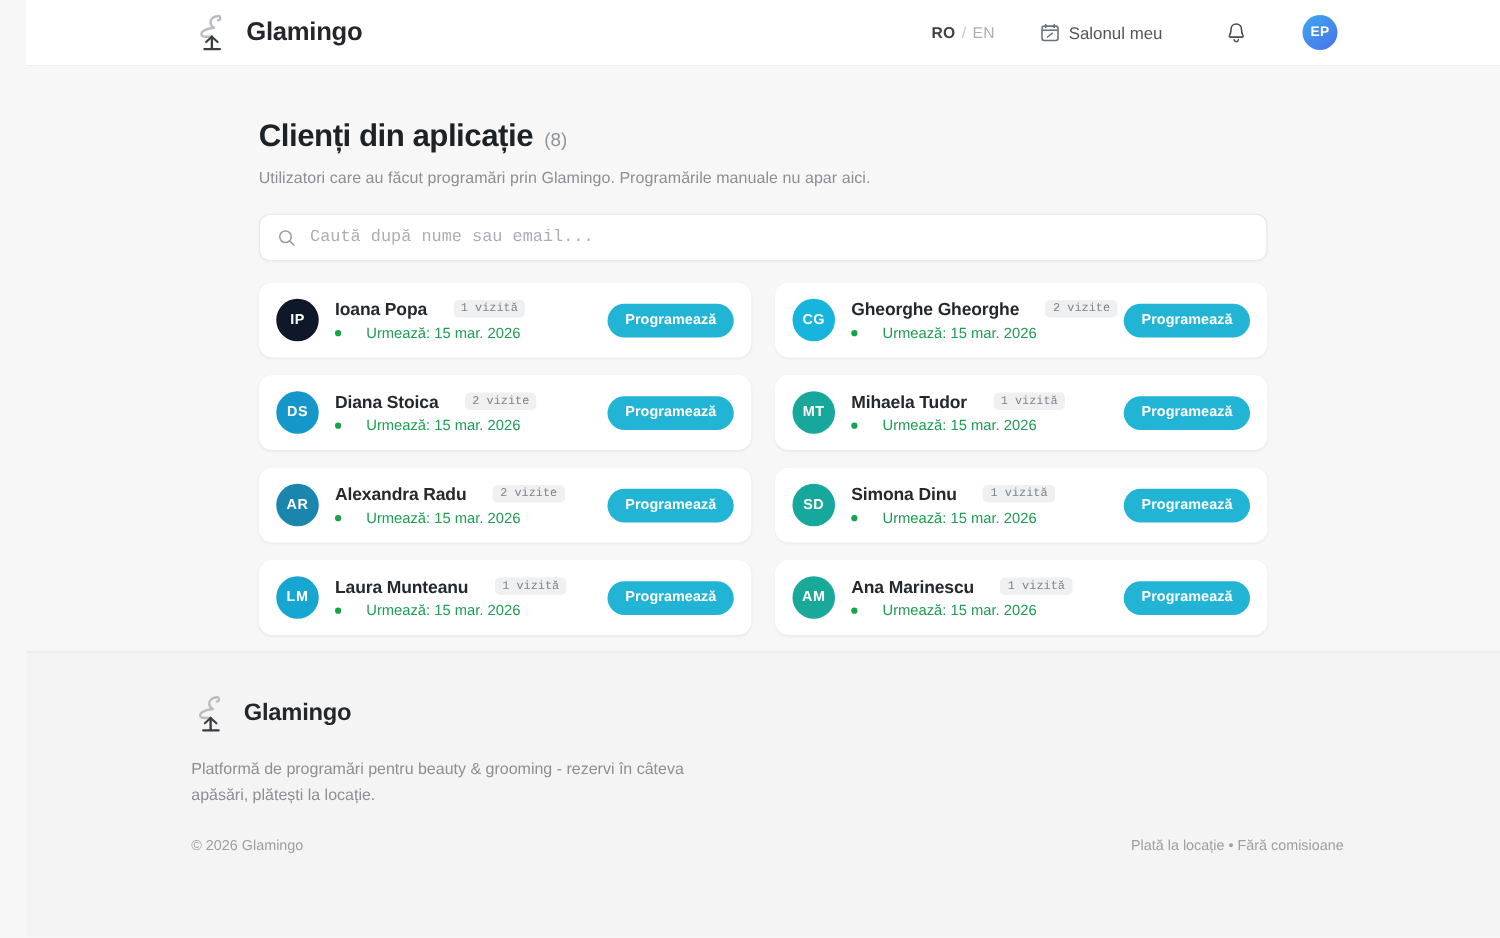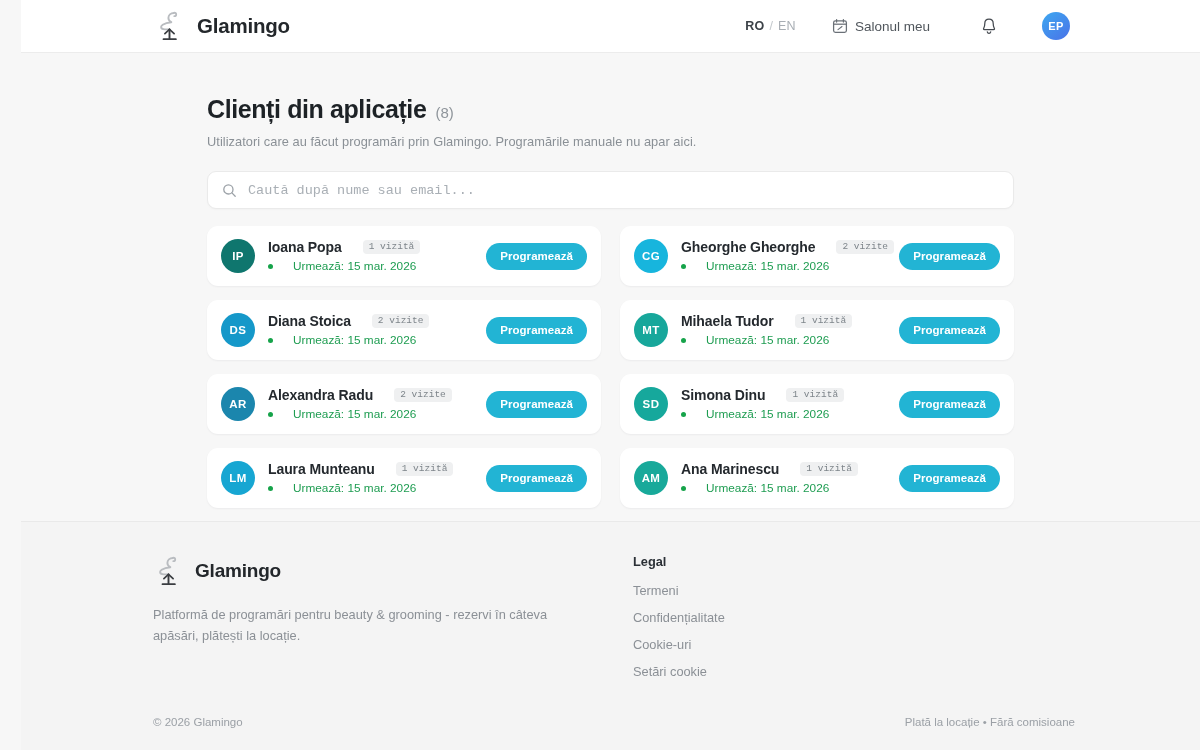--- a/index.html
+++ b/index.html
@@ -187,21 +187,21 @@
         <svg width="15" height="15" viewBox="0 0 15 15">
           <circle cx="6.4" cy="6.4" r="4.6" fill="none" stroke="#9ba1a7" stroke-width="1.3"></circle>
           <path d="M9.9 9.9l3.3 3.3" stroke="#9ba1a7" stroke-width="1.3" stroke-linecap="round"></path>
         </svg>
       </span>
       <input class="search-input" type="text" placeholder="Caută după nume sau email..." style="">
     </div>
 
     <div class="grid" id="client-grid">
         <div class="card">
-          <div class="av" style="background:#0f766e">IP</div>
+          <div class="av" style="background:#0f172a">IP</div>
           <div class="card-body">
             <div class="name-row">
               <span class="c-name">Ioana Popa</span>
               <span class="badge">1 vizită</span>
             </div>
             <div class="next-row">
               <span class="dot"></span>
               <span class="next-text">Urmează: 15 mar. 2026</span>
             </div>
           </div>
@@ -320,29 +320,20 @@
               <path d="M9.5 30.2h12.4" stroke="#3a3d41" stroke-width="1.8" stroke-linecap="round"></path>
               <path d="M15.5 20.4l-4.6 4.2M15.5 20.4l4.6 4.2" stroke="#3a3d41" stroke-width="1.7" stroke-linecap="round"></path>
             </svg>
           </span>
           <span class="f-brand-name">Glamingo</span>
         </div>
         <div class="f-desc">Platformă de programări pentru beauty &amp; grooming - rezervi în câteva apăsări, plătești la locație.</div>
       </div>
 
 
-      <div class="f-col">
-        <div class="f-head">Legal</div>
-        <div id="f-col-1">
-            <a class="f-link">Termeni</a>
-            <a class="f-link">Confidențialitate</a>
-            <a class="f-link">Cookie-uri</a>
-            <a class="f-link">Setări cookie</a>
-          </div>
-      </div>
     </div>
 
     <div class="f-bottom">
       <span>© 2026 Glamingo</span>
       <span>Plată la locație • Fără comisioane</span>
     </div>
   </div>
 </div>
 
 </body></html>

